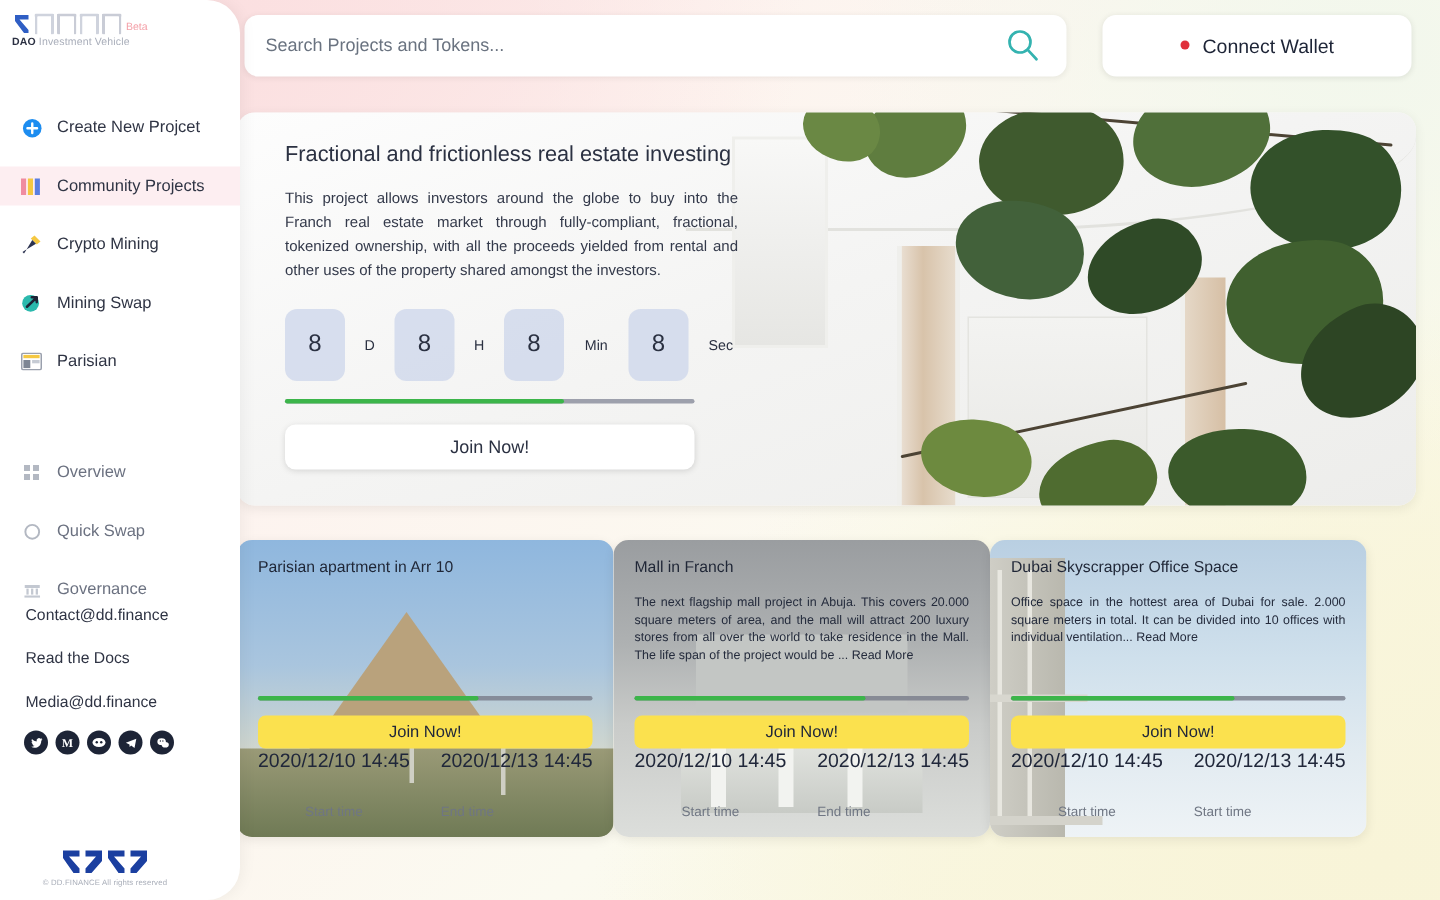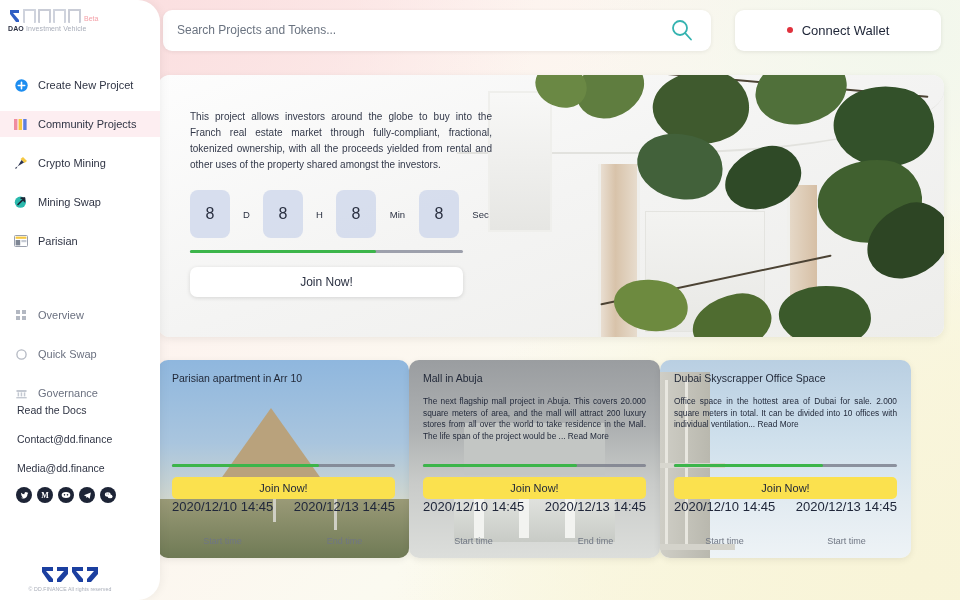--- a/index.html
+++ b/index.html
@@ -196,21 +196,21 @@
     font-family: "Liberation Sans", sans-serif;
   }
   .card-times {
     position: absolute; left: 14px; bottom: 12px; width: 223px;
     display: flex; justify-content: space-between;
   }
   .tcol { text-align: left; }
   .tcol.r { text-align: right; }
   .tval { font-size: 13px; color: #20273a; }
   .tkey { font-size: 9px; color: #6f7683; margin-top: 22px; }
-  .tcol.r .tkey { text-align: center; }
+  .tcol.r .tkey { text-align: left; }
   .tcol .tkey { text-align: center; }
 </style>
 </head>
 <body>
 
 <div id="app">
 
   <aside id="sidebar">
 
     <div class="brand">
@@ -321,22 +321,22 @@
               <rect x="4.7" y="4.4" width="1.5" height="4" fill="#c3c8d1"></rect>
               <rect x="7.8" y="4.4" width="1.5" height="4" fill="#c3c8d1"></rect>
               <rect x="0.3" y="9" width="10.4" height="1.4" fill="#c3c8d1"></rect>
             </svg>
         </span>
         <span>Governance</span>
       </div>
     </nav>
 
     <div class="links">
+      <div class="link-item">Contact@dd.finance</div>
       <div class="link-item">Read the Docs</div>
-      <div class="link-item">Contact@dd.finance</div>
       <div class="link-item">Media@dd.finance</div>
 
       <div class="socials">
         <span class="soc">
           <svg width="9" height="9" viewBox="0 0 12 12">
               <path d="M11 2.3a4 4 0 0 1-1.2.35A2 2 0 0 0 10.7 1.6a4.1 4.1 0 0 1-1.3.5A2.05 2.05 0 0 0 5.9 3.95c0 .16.02.32.05.47A5.8 5.8 0 0 1 1.7 2.28a2.05 2.05 0 0 0 .63 2.73 2 2 0 0 1-.92-.26v.03c0 .99.7 1.82 1.64 2a2.1 2.1 0 0 1-.92.04 2.05 2.05 0 0 0 1.91 1.42A4.1 4.1 0 0 1 1 9.08a5.8 5.8 0 0 0 3.14.92c3.77 0 5.83-3.12 5.83-5.83l-.01-.27A4.1 4.1 0 0 0 11 2.3z" fill="#fff"></path>
             </svg>
         </span>
         <span class="soc">
           <span style="font-size:8px;font-weight:700;font-family:'Liberation Serif',serif;">M</span>
@@ -418,20 +418,21 @@
       <div class="leaf" style="left:72%;top:28%;width:78px;height:60px;background:#2f4a27;transform:rotate(-14deg);"></div>
       <div class="leaf" style="left:84%;top:32%;width:104px;height:84px;background:#40602f;transform:rotate(6deg);"></div>
       <div class="leaf" style="left:90%;top:50%;width:86px;height:70px;background:#2d4524;transform:rotate(-22deg);"></div>
       <div class="leaf" style="left:58%;top:78%;width:74px;height:52px;background:#6d8a3f;transform:rotate(16deg);"></div>
       <div class="leaf" style="left:68%;top:84%;width:80px;height:56px;background:#4f6c30;transform:rotate(-10deg);"></div>
       <div class="leaf" style="left:79%;top:80%;width:92px;height:62px;background:#3b5a2b;transform:rotate(9deg);"></div>
       <div class="leaf" style="left:48%;top:-4%;width:52px;height:42px;background:#6a8844;transform:rotate(30deg);"></div>
     </div>
 
     <div class="hero-content">
+      <div class="hero-title">Fractional and frictionless real estate investing</div>
       <p class="hero-desc">This project allows investors around the globe to buy into the Franch real estate market through fully-compliant, fractional, tokenized ownership, with all the proceeds yielded from rental and other uses of the property shared amongst the investors.</p>
 
       <div class="timer">
         <div class="tbox">8</div>
         <div class="tlab">D</div>
         <div class="tbox">8</div>
         <div class="tlab">H</div>
         <div class="tbox">8</div>
         <div class="tlab w">Min</div>
         <div class="tbox">8</div>
@@ -476,21 +477,21 @@
 
     <article class="card">
       <div class="card-bg" style="background:linear-gradient(180deg,#9a9da0 0%,#aeb1b2 35%,#c9cbc9 62%,#dcdedb 100%);">
         <div style="position:absolute;left:22%;top:32%;width:56%;height:26%;background:#c3c6c4;"></div>
         <div style="position:absolute;left:18%;bottom:8%;width:64%;height:30%;background:linear-gradient(180deg,#e8eae6,#c8cbc6);"></div>
         <div style="position:absolute;left:26%;bottom:10%;width:10px;height:28%;background:#f2f3f0;"></div>
         <div style="position:absolute;left:44%;bottom:10%;width:10px;height:28%;background:#f2f3f0;"></div>
         <div style="position:absolute;left:62%;bottom:10%;width:10px;height:28%;background:#f2f3f0;"></div>
       </div>
       <div class="card-body">
-        <div class="card-title">Mall in Abuja</div>
+        <div class="card-title">Mall in Franch</div>
         <p class="card-desc">
           <span>The next flagship mall project in Abuja. This covers 20.000 square meters of area, and the mall will attract 200 luxury stores from all over the world to take residence in the Mall. The life span of the project would be ...</span>
           <span class="more">Read More</span>
         </p>
       </div>
       <div class="card-prog" style="top:104px;">
         <i style="width: 69%;"></i>
       </div>
       <button class="card-join" style="top:117px;">Join Now!</button>
       <div class="card-times">

